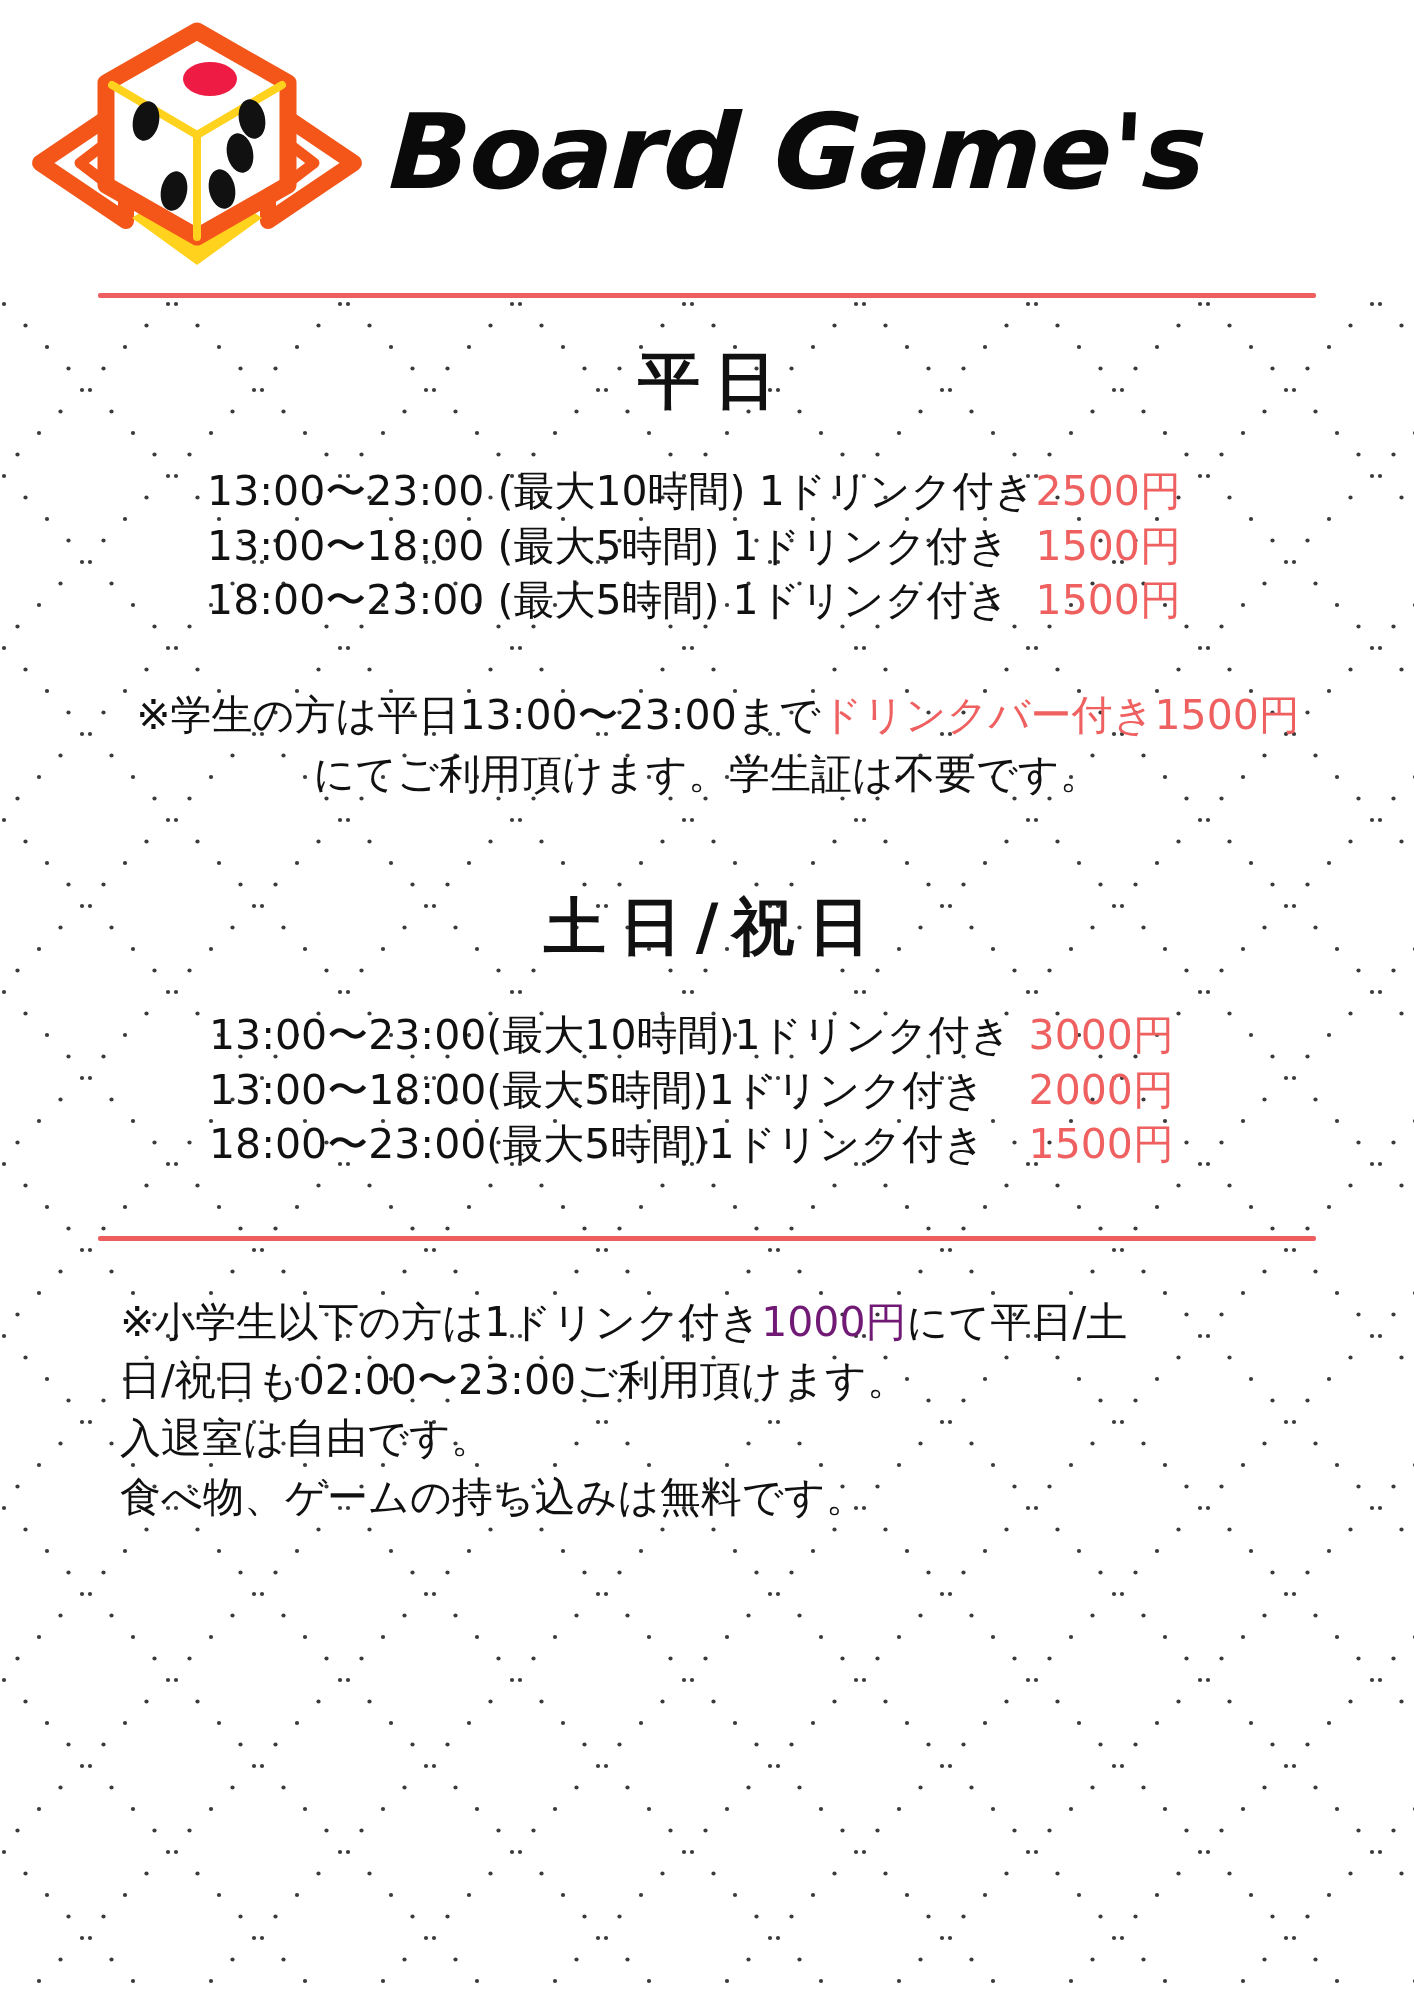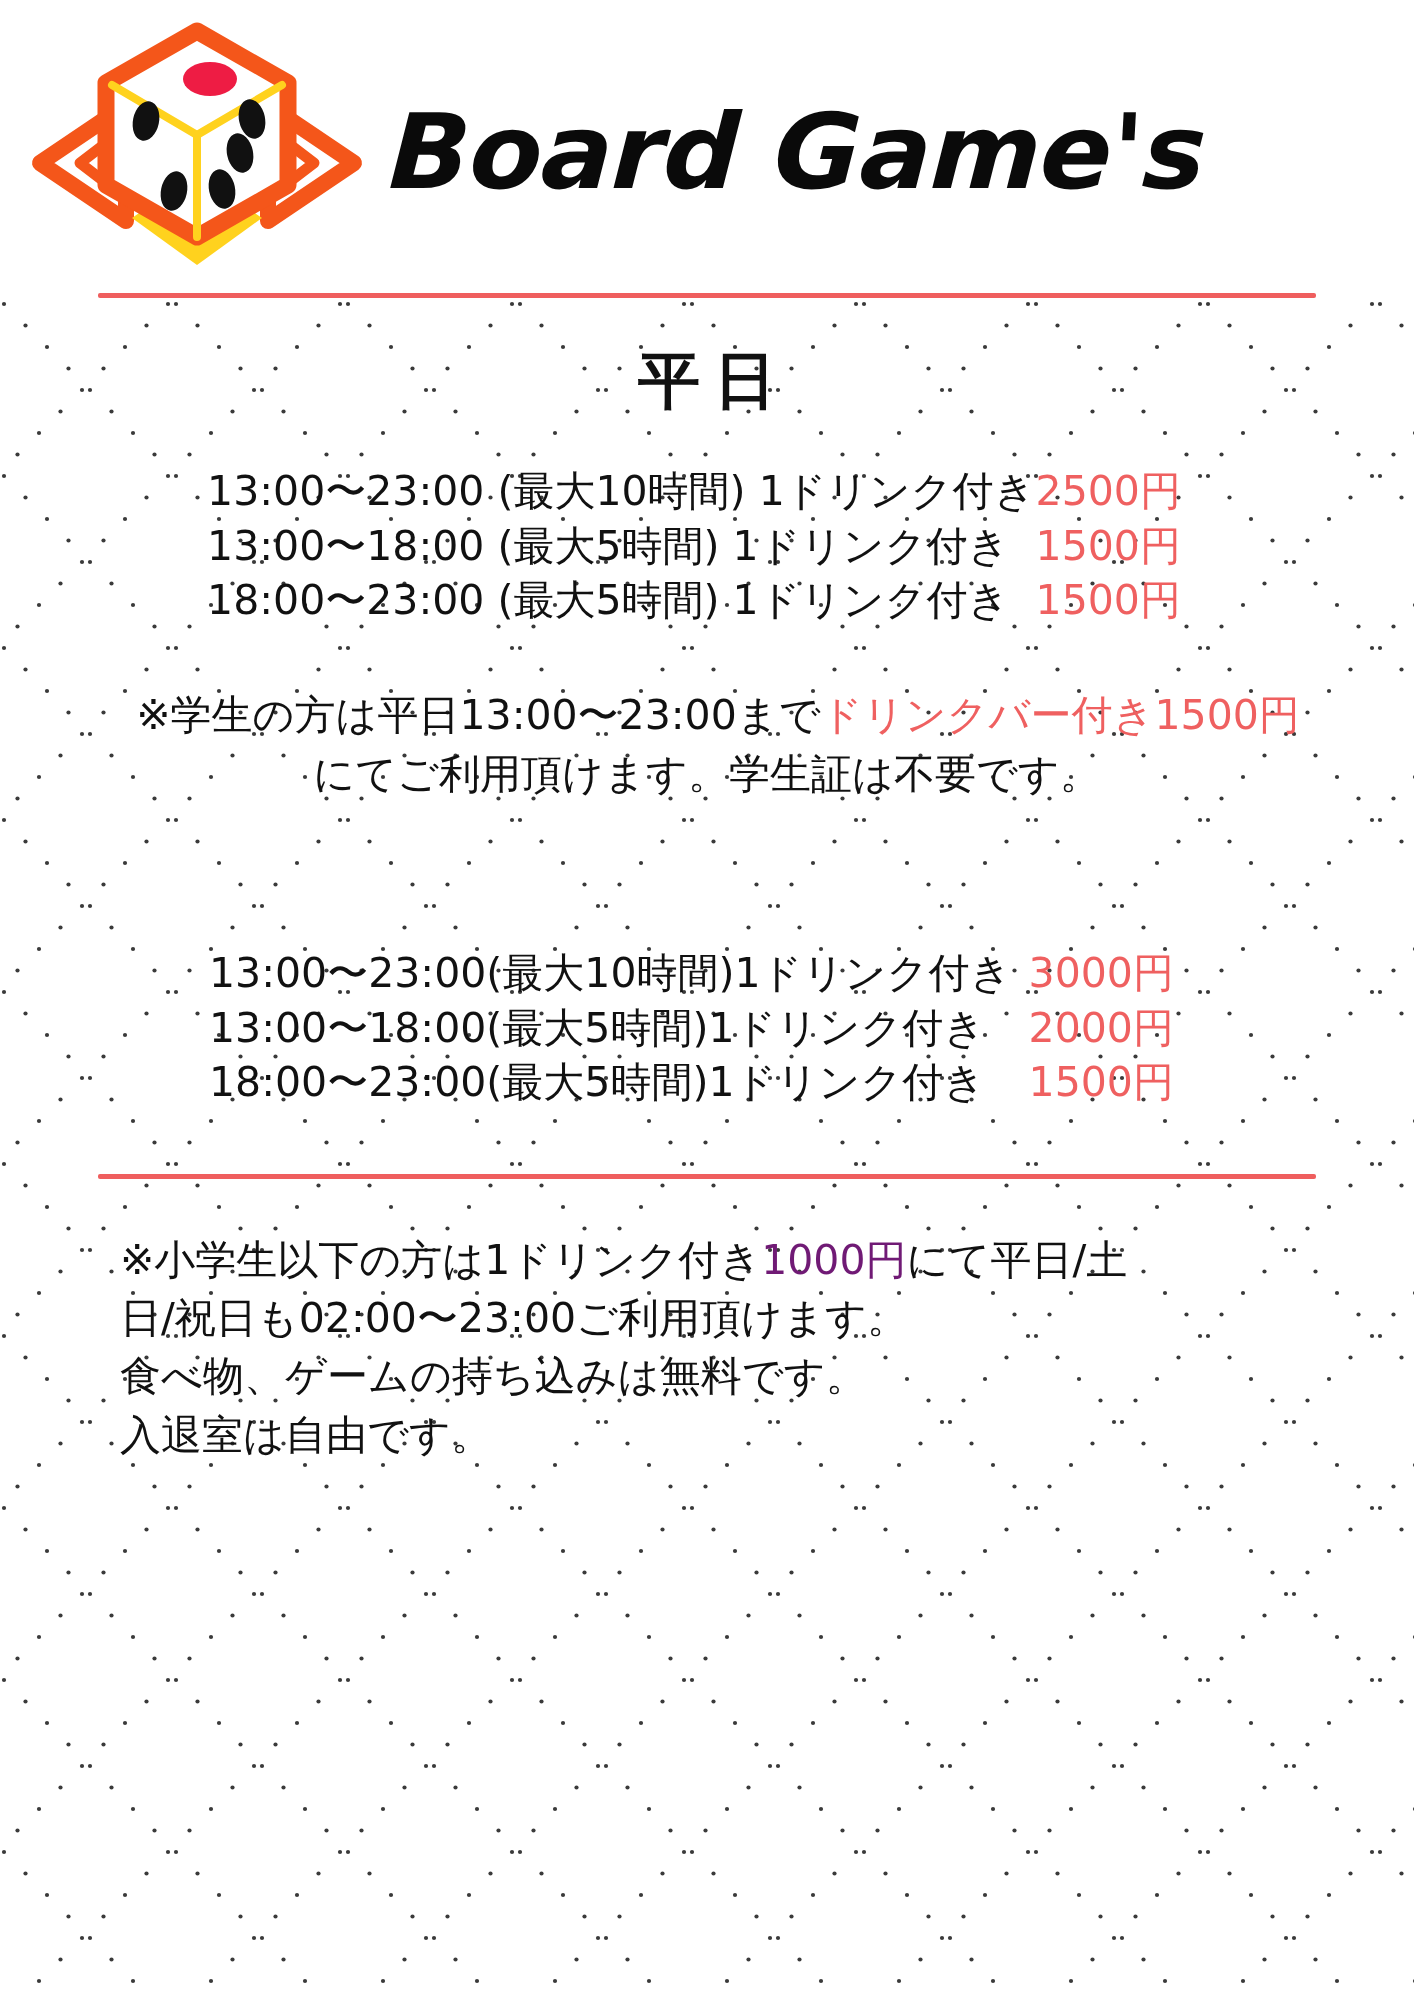--- a/index.html
+++ b/index.html
@@ -225,20 +225,21 @@
       </tr>
     </tbody>
   </table>
 
   <div style="height:58px"></div>
   <div class="note">
     <span style="padding-left:22px">※学生の方は平日13:00〜23:00まで</span><span class="hl">ドリンクバー付き</span><span class="hl">1500円</span><span>にてご利用頂けます。学生証は不要です。</span>
   </div>
 
   <div style="height:92px"></div>
+  <div class="section-heading">土日/祝日</div>
 
   <div style="height:50px"></div>
   <table class="price-table">
     <tbody>
       <tr>
         <td class="desc">13:00〜23:00(最大10時間)1ドリンク付き</td>
         <td class="amount">3000円</td>
       </tr>
       <tr>
         <td class="desc">13:00〜18:00(最大5時間)1ドリンク付き</td>
@@ -251,17 +252,17 @@
     </tbody>
   </table>
 
   <div style="height:56px"></div>
   <div class="rule rule-bottom"></div>
 
   <div style="height:52px"></div>
   <div class="bottom-notes">
     <p><span>※小学生以下の方は1ドリンク付き</span><span class="hl">1000円</span><span>にて平日/土</span></p>
     <p>日/祝日も02:00〜23:00ご利用頂けます。</p>
+    <p>入退室は自由です。</p>
     <p>食べ物、ゲームの持ち込みは無料です。</p>
-    <p>入退室は自由です。</p>
   </div>
 
 </div>
 
 </body></html>

